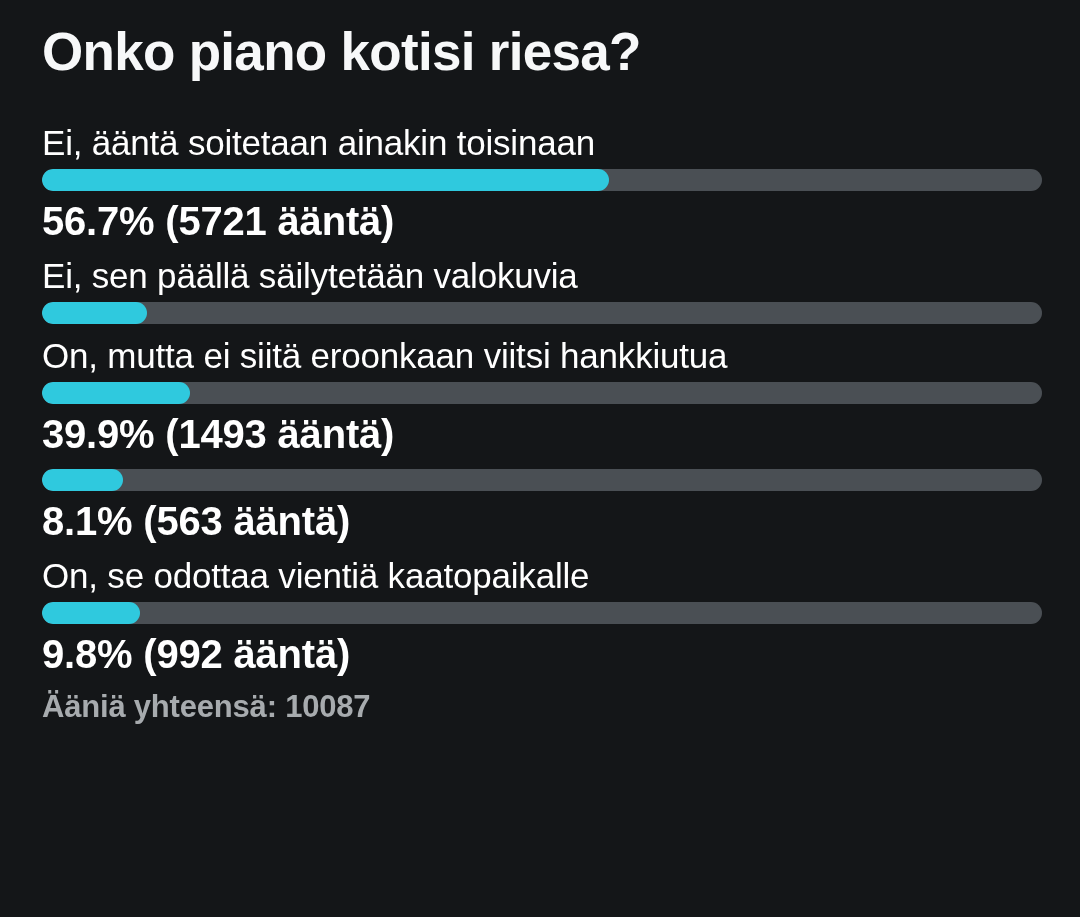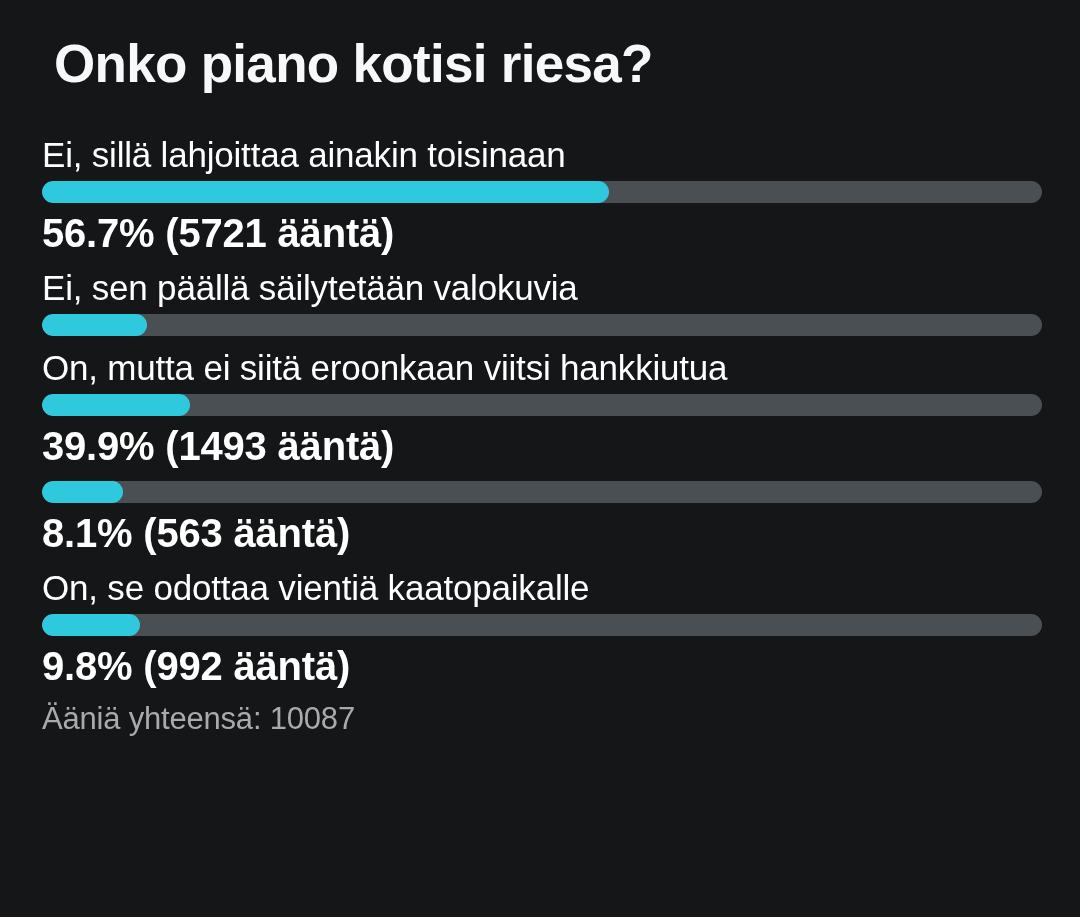--- a/index.html
+++ b/index.html
@@ -18,21 +18,21 @@
 
   .poll {
     position: relative;
     width: 1080px;
     height: 917px;
     box-sizing: border-box;
     padding: 0 40px 0 42px;
   }
 
   .poll-title {
-    margin: 12px;
+    margin: 0;
     padding-top: 22px;
     font-size: 53px;
     font-weight: 800;
     line-height: 1.12;
     letter-spacing: -0.7px;
     color: #f7f8f9;
     white-space: nowrap;
   }
 
   .options {
@@ -78,38 +78,38 @@
     font-weight: 700;
     line-height: 1.15;
     color: #ffffff;
     letter-spacing: -0.2px;
     white-space: nowrap;
   }
 
   .poll-total {
     margin-top: 10px;
     font-size: 31px;
-    font-weight: 400;
+    font-weight: 700;
     line-height: 1.15;
     color: #a7abae;
     letter-spacing: -0.2px;
     white-space: nowrap;
   }
 </style>
 </head>
 <body style="background: rgb(20, 22, 24);">
 
 <div class="poll">
 
   <h1 class="poll-title">Onko piano kotisi riesa?</h1>
 
   <div class="options">
 
     <div class="option">
-      <div class="option-label">Ei, sillä lahjoittaa ainakin toisinaan</div>
+      <div class="option-label">Ei, ääntä soitetaan ainakin toisinaan</div>
       <div class="bar-track" style="background: rgb(74, 79, 84);">
         <div class="bar-fill" style="width: 56.7%; background: rgb(47, 201, 222);"></div>
       </div>
       <div class="option-stats">56.7% (5721 ääntä)</div>
     </div>
 
     <div class="option">
       <div class="option-label">Ei, sen päällä säilytetään valokuvia</div>
       <div class="bar-track" style="background: rgb(74, 79, 84);">
         <div class="bar-fill" style="width: 10.5%; background: rgb(47, 201, 222);"></div>

